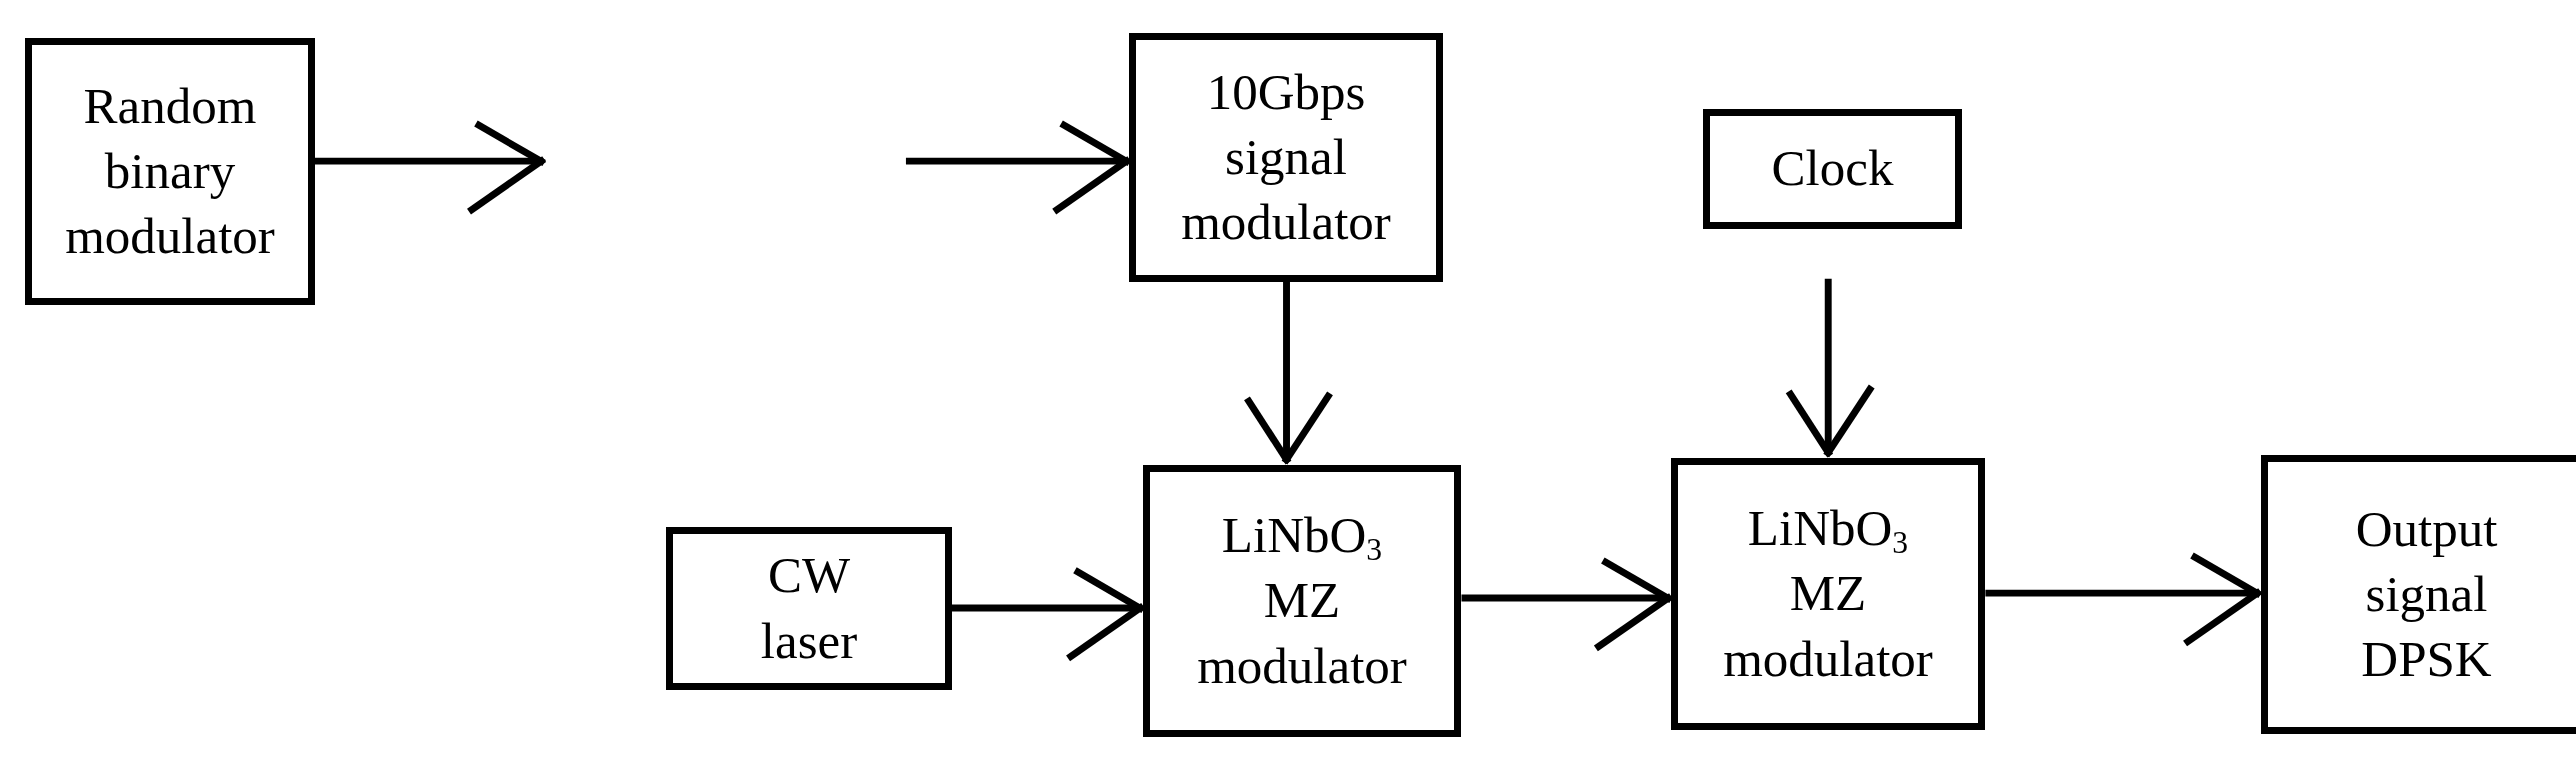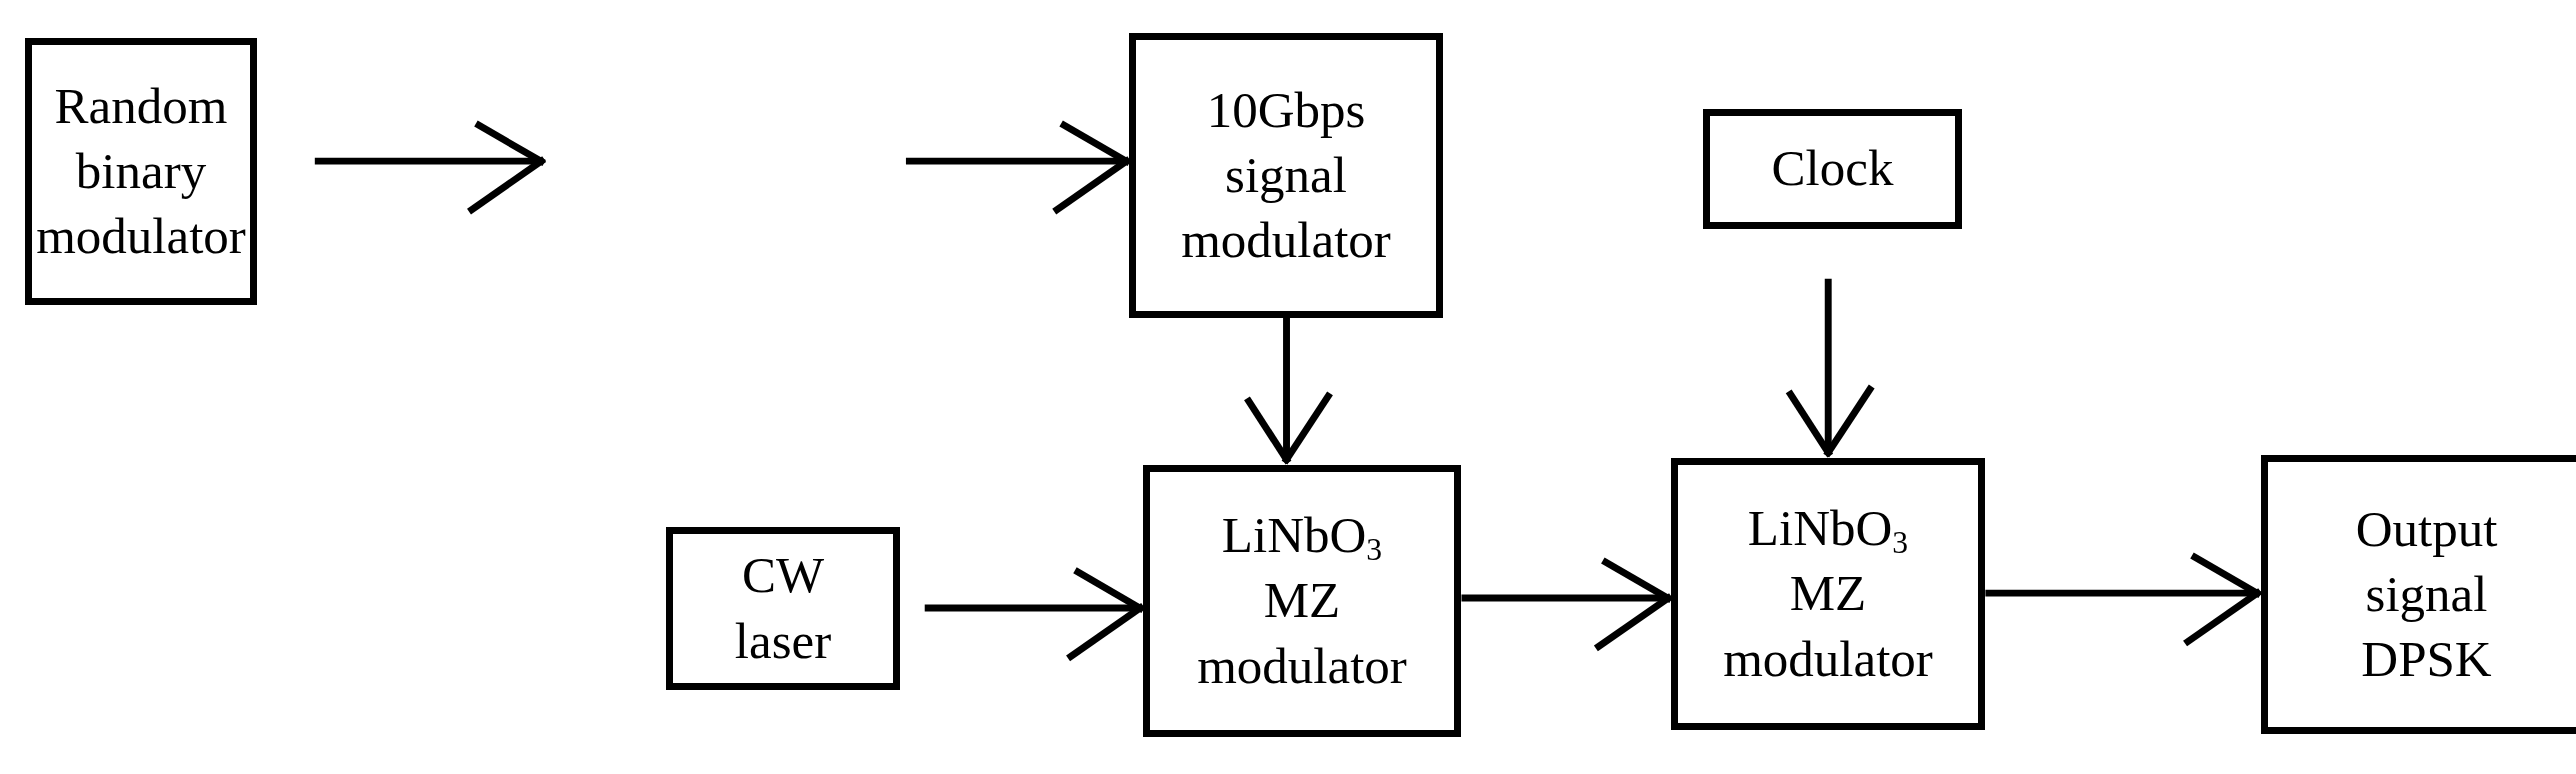--- a/index.html
+++ b/index.html
@@ -27,25 +27,25 @@
     font-size: 51px;
     line-height: 1.28;
     white-space: nowrap;
   }
   .label sub {
     font-size: 0.62em;
     line-height: 0;
     vertical-align: -0.25em;
   }
   
-  .b-rbs     { left:   25px; top:  38px; width: 232px; height: 267px; }
+  .b-rbs     { left:   25px; top:  38px; width: 290px; height: 267px; }
   .b-enc     { left:  542px; top:  33px; width: 364px; height: 272px; }
-  .b-pgen    { left: 1129px; top:  33px; width: 314px; height: 285px; }
+  .b-pgen    { left: 1129px; top:  33px; width: 314px; height: 249px; }
   .b-clock   { left: 1703px; top: 109px; width: 259px; height: 120px; }
-  .b-cw      { left:  666px; top: 527px; width: 234px; height: 163px; justify-content: center; }
+  .b-cw      { left:  666px; top: 527px; width: 286px; height: 163px; justify-content: center; }
   .b-mzm1    { left: 1143px; top: 465px; width: 318px; height: 272px; }
   .b-mzm2    { left: 1671px; top: 458px; width: 314px; height: 272px; }
   .b-out     { left: 2261px; top: 455px; width: 331px; height: 279px; }
   .wires {
     position: absolute;
     left: 0; top: 0;
     width: 2576px;
     height: 774px;
     pointer-events: none;
   }

